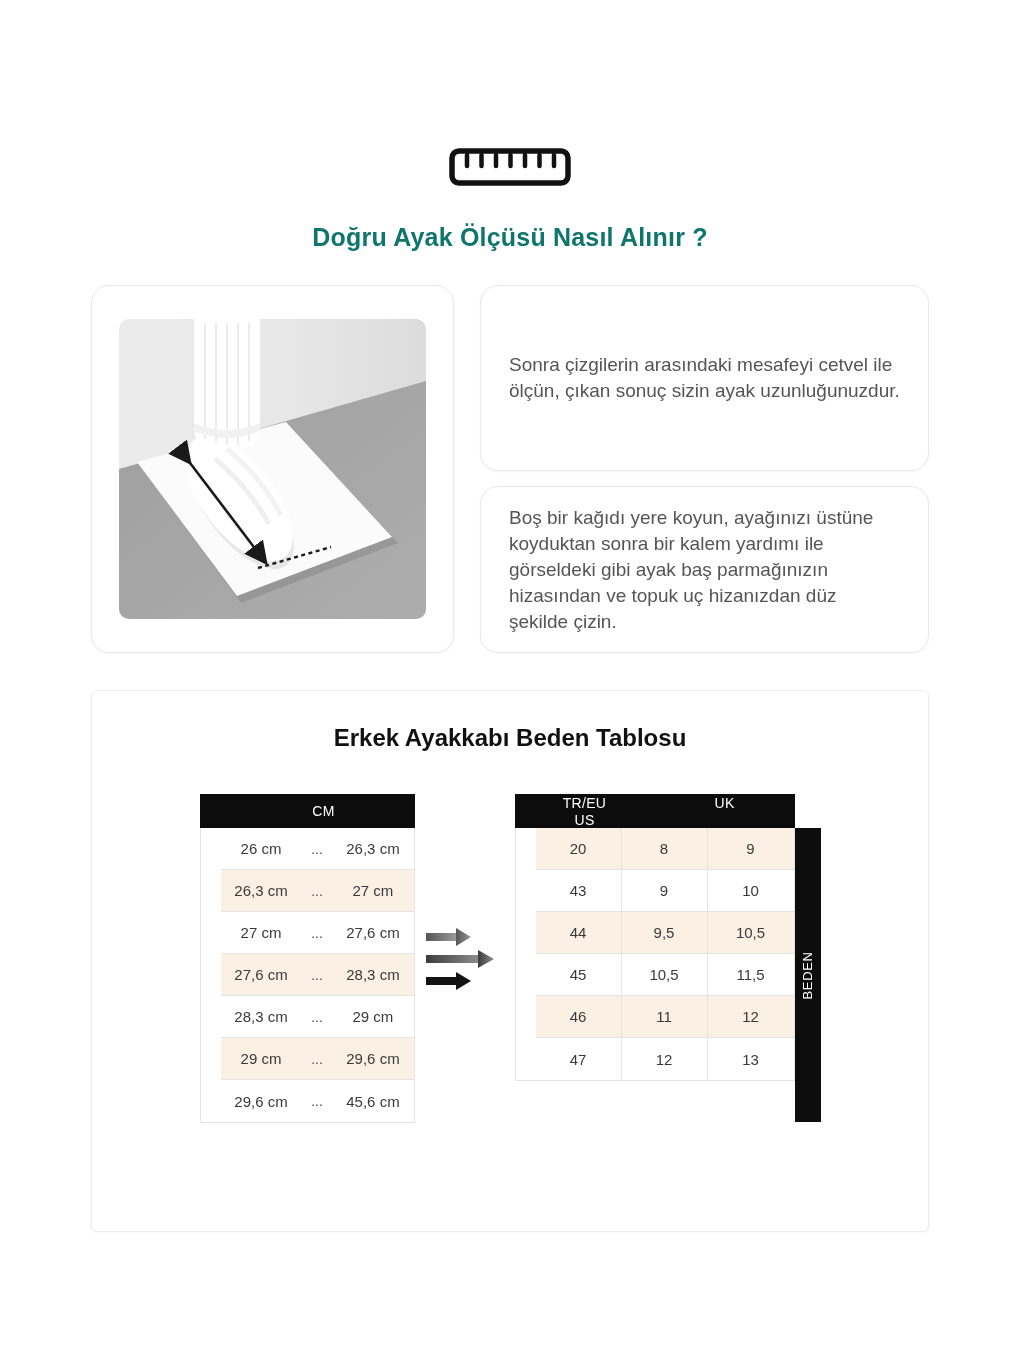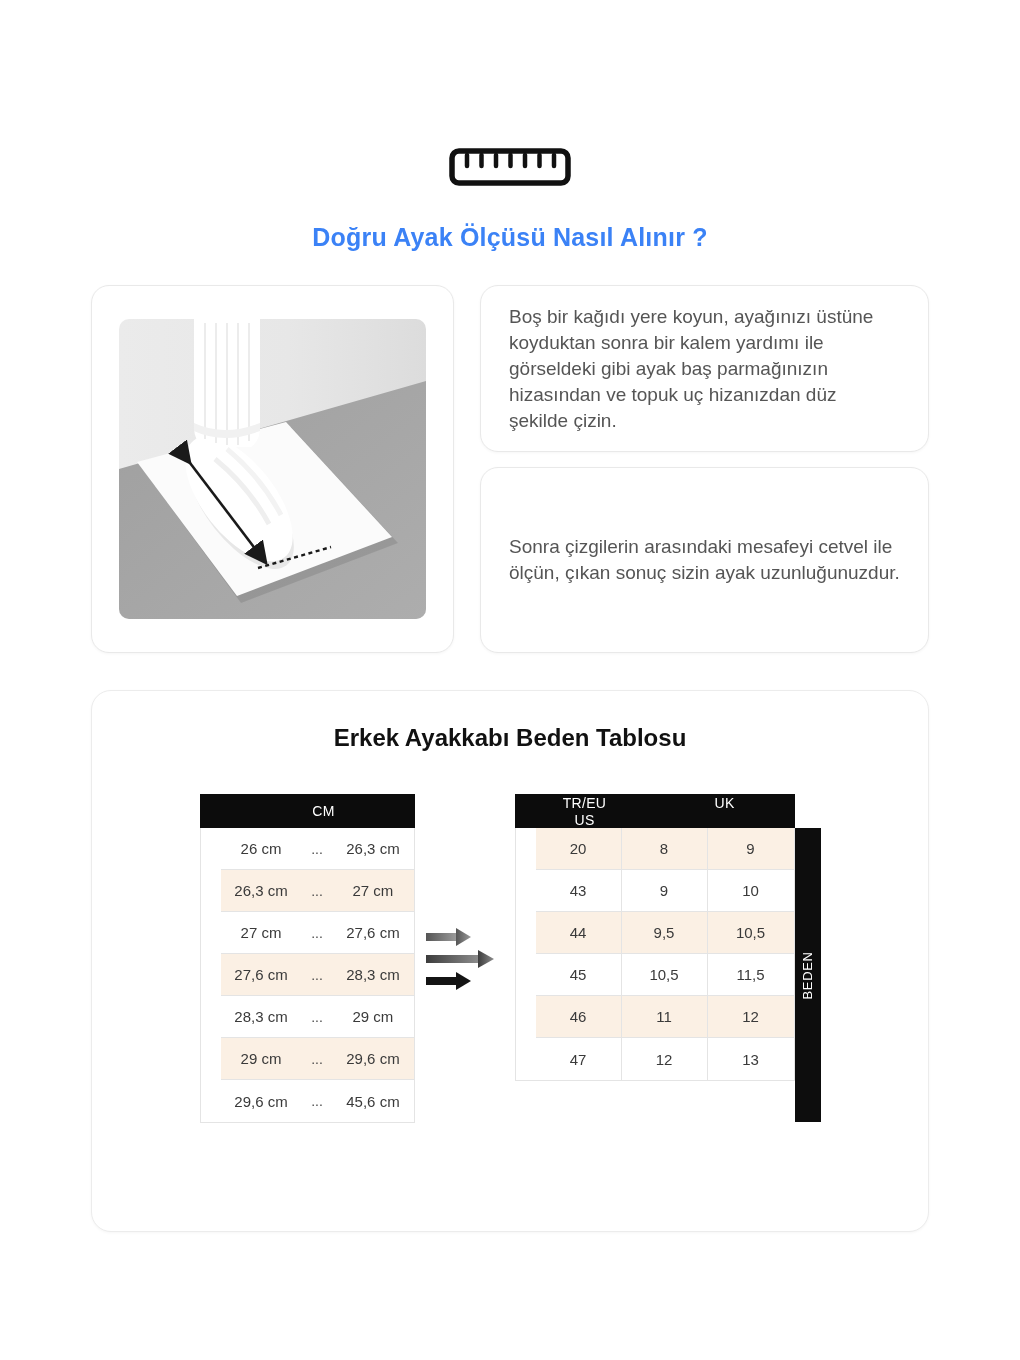--- a/index.html
+++ b/index.html
@@ -6,35 +6,35 @@
   html,body { background:#fff; }
   body { font-family:"Liberation Sans", sans-serif; color:#222; }
   .page { width:1020px; height:1360px; background:#fff; padding-top:148px; overflow:hidden; }
   .content { width:838px; margin:0 auto; }
 
   
   .ruler-wrap { display:flex; justify-content:center; }
 
   
   .main-title { margin-top:36px; text-align:center; font-size:25px; line-height:30px;
-    font-weight:700; color:#3b82f6; letter-spacing:.2px; }
+    font-weight:700; color:#0f766e; letter-spacing:.2px; }
 
   
   .guide-row { display:flex; gap:26px; margin-top:33px; }
   .card { background:#fff; border:1px solid #e9e9e9; border-radius:18px;
     box-shadow:0 1px 3px rgba(0,0,0,0.04); }
   .photo-card { width:363px; height:368px; display:flex; align-items:center; justify-content:center; }
   .photo-frame { width:307px; height:300px; border-radius:10px; overflow:hidden; }
   .text-col { flex:1; display:flex; flex-direction:column; gap:15px; }
   .info-card { padding:20px 28px; color:#555; font-size:19px; line-height:26px; }
   .info-card-1 { height:167px; display:flex; align-items:center; }
   .info-card-2 { height:186px; display:flex; align-items:center; }
 
   
-  .size-card { margin-top:37px; height:542px; border:1px solid #ececec; border-radius:20px;
+  .size-card { margin-top:37px; height:542px; border:1px solid #ececec; border-radius:6px;
     background:#fff; box-shadow:0 1px 3px rgba(0,0,0,0.04); }
   .size-title { margin-top:32px; text-align:center; font-size:24px; line-height:30px;
     font-weight:700; color:#111; }
   .tables-row { margin-top:41px; display:flex; justify-content:center; align-items:flex-start; }
 
   .t-header { height:34px; background:#0c0c0c; color:#fff; font-size:14px; font-weight:500;
     display:flex; align-items:center; justify-content:center; letter-spacing:.3px; }
   .t-body { border:1px solid #e4e4e4; border-top:none; }
   .trow { height:42px; display:grid; align-items:center; border-bottom:1px solid #e4e4e4;
     font-size:15px; color:#3a3a3a; background:#fff;margin-left:20px; }
@@ -129,25 +129,25 @@
 
             <g>
               <line x1="68" y1="140" x2="144" y2="240" stroke="#1a1a1a" stroke-width="2.6" marker-start="url(#arrHead)" marker-end="url(#arrHead)"></line>
               <line x1="139" y1="249" x2="212" y2="228" stroke="#1a1a1a" stroke-width="2.4" stroke-dasharray="4 3.5"></line>
             </g>
           </svg>
         </div>
       </div>
 
       <div class="text-col">
+        <div class="card info-card info-card-2">
+          <p>Sonra çizgilerin arasındaki mesafeyi cetvel ile ölçün, çıkan sonuç sizin ayak uzunluğunuzdur.</p>
+        </div>
         <div class="card info-card info-card-1">
           <p>Boş bir kağıdı yere koyun, ayağınızı üstüne koyduktan sonra bir kalem yardımı ile görseldeki gibi ayak baş parmağınızın hizasından ve topuk uç hizanızdan düz şekilde çizin.</p>
-        </div>
-        <div class="card info-card info-card-2">
-          <p>Sonra çizgilerin arasındaki mesafeyi cetvel ile ölçün, çıkan sonuç sizin ayak uzunluğunuzdur.</p>
         </div>
       </div>
     </div>
 
     <div class="size-card">
       <h2 class="size-title">Erkek Ayakkabı Beden Tablosu</h2>
 
       <div class="tables-row">
 
         <div class="cm-table">

